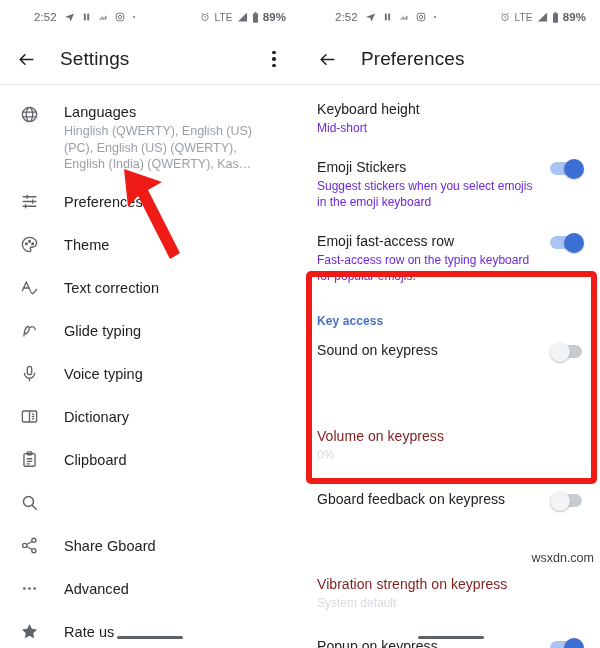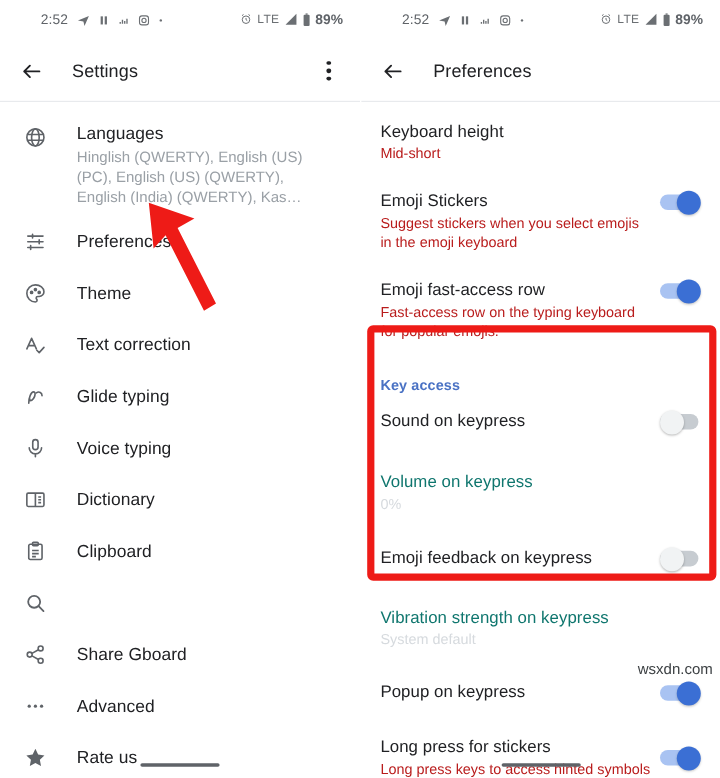--- a/index.html
+++ b/index.html
@@ -26,21 +26,21 @@
   .statusbar {
     height: 34px;
     display: flex;
     align-items: center;
     padding: 0 14px 0 34px;
     font-size: 11.5px;
     color: #6b6f73;
     letter-spacing: .1px;
   }
   .sb-left { display: flex; align-items: center; gap: 7px; }
-  .sb-right { margin-left: auto; display: flex; align-items: flex-start; gap: 4px; }
+  .sb-right { margin-left: auto; display: flex; align-items: center; gap: 4px; }
   .sb-time { font-size: 11.5px; color: #5f6368; font-weight: 400; }
   .sb-ico { display: inline-flex; align-items: center; justify-content: center; color: #6b6f73; }
   .sb-ico svg { display: block; }
   .lte-txt { font-size: 10px; color: #6b6f73; letter-spacing: .2px; }
   .pct { font-size: 11.5px; color: #5f6368; font-weight: bold; }
 
   
   .appbar {
     height: 50px;
     display: flex;
@@ -48,21 +48,21 @@
     padding: 0 14px 0 13px;
     background: #fff;
   }
   .appbar .back {
     width: 26px; height: 26px;
     display: flex; align-items: center; justify-content: center;
     color: #202124; cursor: pointer;
   }
   .appbar .title {
     margin-left: 21px;
-    font-size: 15px;
+    font-size: 19px;
     color: #202124;
     letter-spacing: .1px;
   }
   .appbar .overflow {
     margin-left: auto;
     width: 24px; height: 26px;
     display: flex; flex-direction: column; align-items: center; justify-content: center;
     gap: 3px; cursor: pointer;
   }
   .appbar .overflow i { width: 3.5px; height: 3.5px; border-radius: 50%; background: #202124; display: block; }
@@ -93,22 +93,22 @@
   .pref-list { padding-top: 4px; position: relative; }
   .pref-row {
     display: flex;
     align-items: flex-start;
     padding: 11px 16px 11px 16px;
     min-height: 44px;
     cursor: pointer;
   }
   .pref-txt { flex: 1; padding-right: 8px; }
   .pref-title { font-size: 14px; color: #202124; line-height: 19px; letter-spacing: .05px; }
-  .pref-sub { font-size: 12px; color: #b91c1c; line-height: 16px; margin-top: 1px; }
-  .pref-row.dim .pref-title { color: #0f766e; }
+  .pref-sub { font-size: 12px; color: #6d28d9; line-height: 16px; margin-top: 1px; }
+  .pref-row.dim .pref-title { color: #7f1d1d; margin-top: 35px; }
   .pref-row.dim .pref-sub { color: #d6dade; }
 
   .section-head {
     font-size: 12px;
     color: #4a72c4;
     font-weight: bold;
     padding: 10px 16px 2px 16px;
     letter-spacing: .1px;
   }
 
@@ -508,21 +508,21 @@
 
       <div class="pref-row dim" style="padding-top:18px;padding-bottom:16px;">
         <div class="pref-txt">
           <div class="pref-title">Volume on keypress</div>
           <div class="pref-sub">0%</div>
         </div>
       </div>
 
       <div class="pref-row">
         <div class="pref-txt">
-          <div class="pref-title">Emoji feedback on keypress</div>
+          <div class="pref-title">Gboard feedback on keypress</div>
         </div>
         <div class="toggle">
           <div class="track"></div>
           <div class="knob"></div>
         </div>
       </div>
 
       <div class="pref-row dim" style="padding-top:17px;padding-bottom:6px;">
         <div class="pref-txt">
           <div class="pref-title">Vibration strength on keypress</div>

